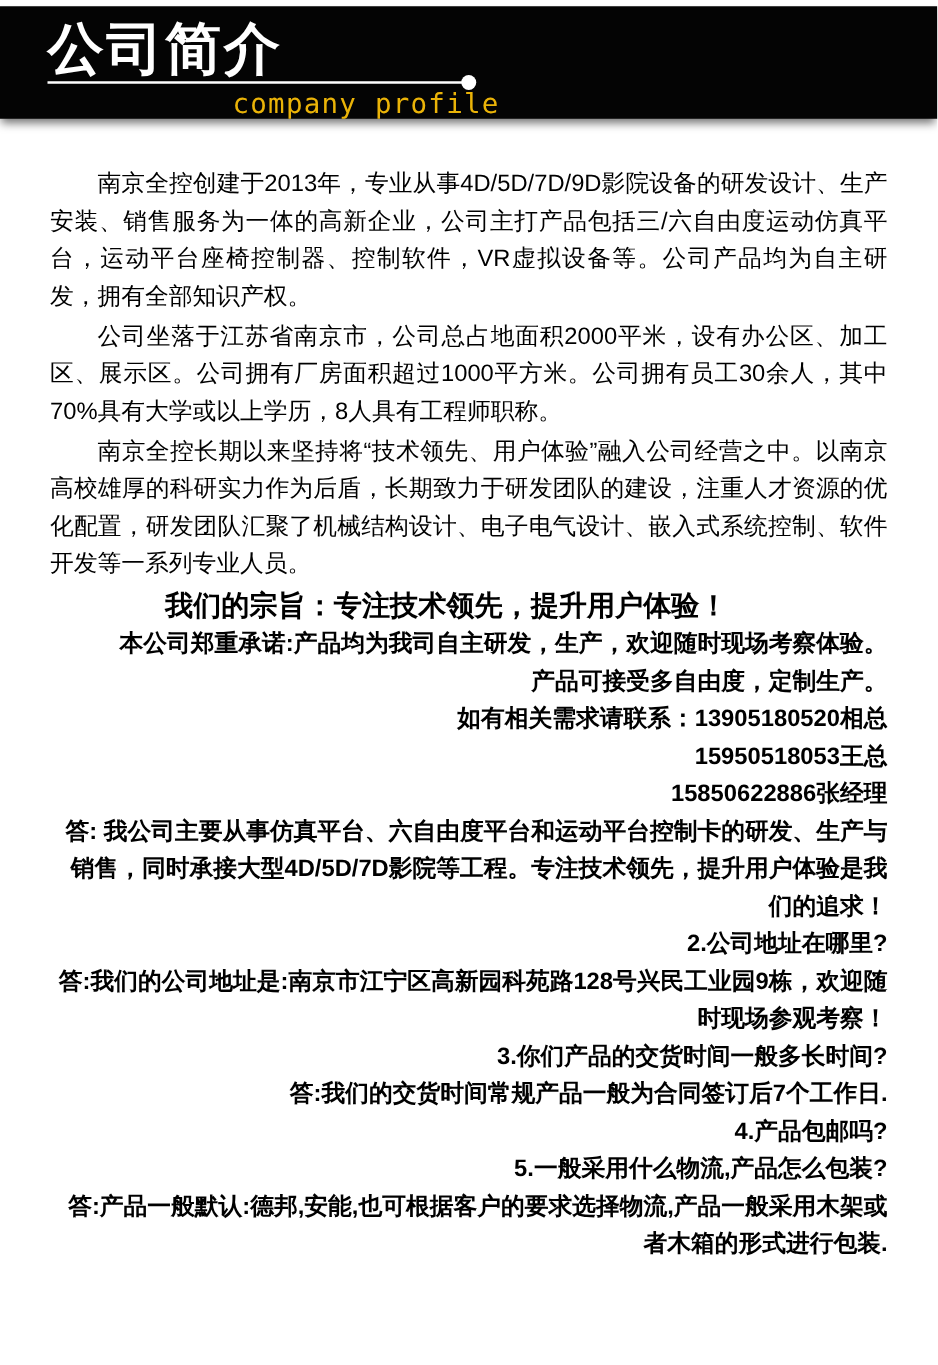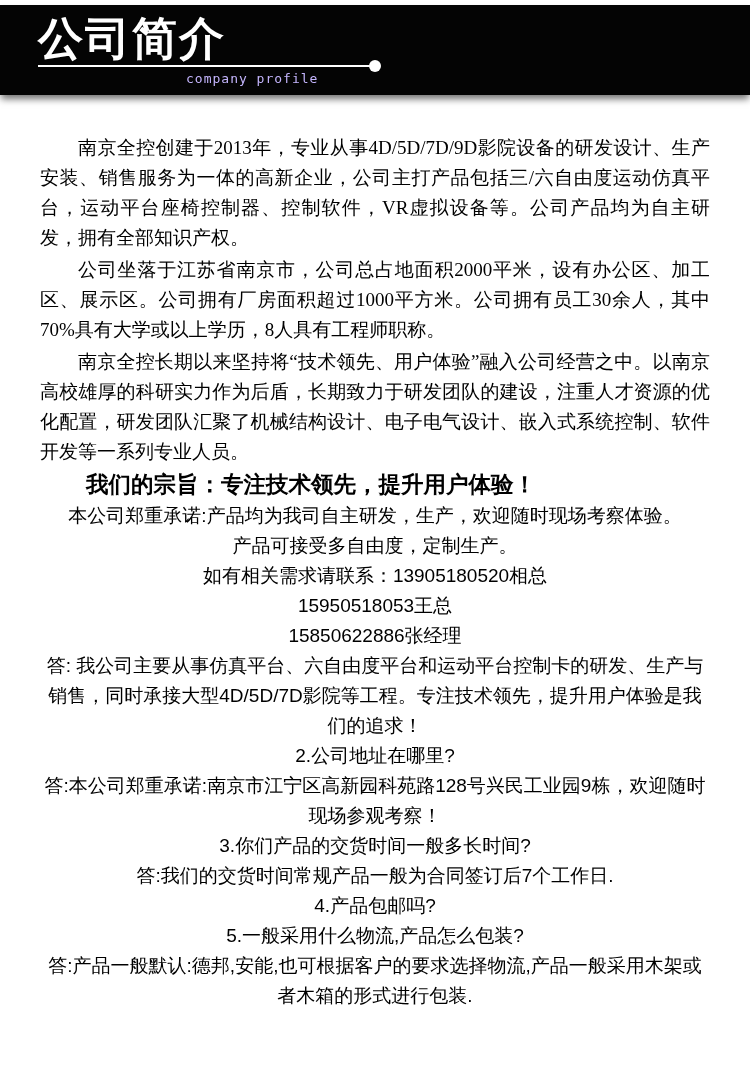--- a/index.html
+++ b/index.html
@@ -34,52 +34,51 @@
     width: 334px; height: 2px;
     background: #ffffff;
   }
   .banner-rule .dot {
     position: absolute; right: -9px; top: -5px;
     width: 12px; height: 12px; border-radius: 50%;
     background: #ffffff;
   }
   .banner-subtitle {
     position: absolute; left: 186px; top: 66px;
-    color: #c4b5fd;
+    color: #eab308;
     font-family: "DejaVu Sans Mono", "Liberation Mono", monospace;
-    font-size: 13px;
+    font-size: 22px;
     letter-spacing: 1px;
     white-space: nowrap;
   }
 
   
   .content {
     padding: 38px 40px 0 40px;
     font-size: 19px;
     line-height: 30px;
   }
-  .content p { margin: 0; }
+  .content p { margin: 0; text-align: right; }
   .intro p {
     text-indent: 2em;
     text-align: justify;
     margin-bottom: 2px;
     font-weight: 400;
-    font-family: Liberation Serif, serif;
   }
   .motto {
     font-size: 22.5px;
     font-weight: 700;
     line-height: 32px;
     text-align: center;
     padding-right: 128px;
     white-space: nowrap;
   }
   .bold-block p, .faq p {
-    font-weight: 400;
-    text-align: center;
+    font-weight: 700;
+    text-align: right;
   }
 </style>
 </head>
 <body>
 
 <div class="page">
 
   <div class="banner">
     <div class="banner-title">公司简介</div>
     <div class="banner-rule">
@@ -104,21 +103,21 @@
       <p>如有相关需求请联系：13905180520相总</p>
       <p>15950518053王总</p>
       <p>15850622886张经理</p>
     </div>
 
     <div class="faq">
 
       <p>答: 我公司主要从事仿真平台、六自由度平台和运动平台控制卡的研发、生产与销售，同时承接大型4D/5D/7D影院等工程。专注技术领先，提升用户体验是我们的追求！</p>
 
       <p>2.公司地址在哪里?</p>
-      <p>答:本公司郑重承诺:南京市江宁区高新园科苑路128号兴民工业园9栋，欢迎随时现场参观考察！</p>
+      <p>答:我们的公司地址是:南京市江宁区高新园科苑路128号兴民工业园9栋，欢迎随时现场参观考察！</p>
 
       <p>3.你们产品的交货时间一般多长时间?</p>
       <p>答:我们的交货时间常规产品一般为合同签订后7个工作日.</p>
 
       <p>4.产品包邮吗?</p>
 
       <p>5.一般采用什么物流,产品怎么包装?</p>
       <p>答:产品一般默认:德邦,安能,也可根据客户的要求选择物流,产品一般采用木架或者木箱的形式进行包装.</p>
 
     </div>

